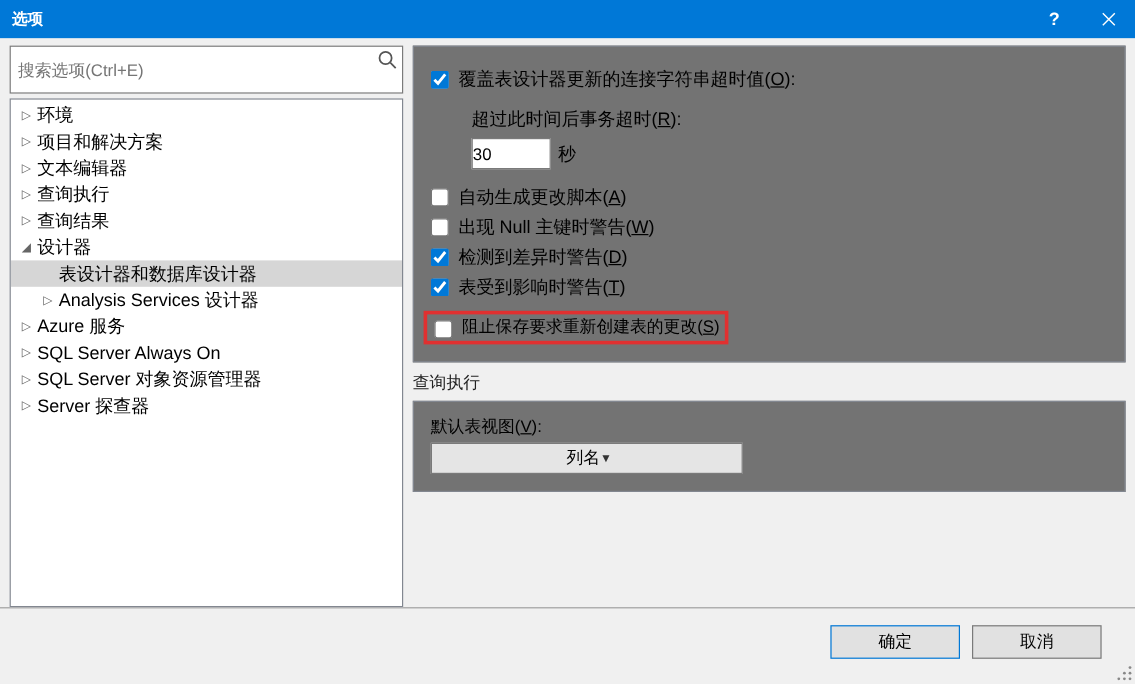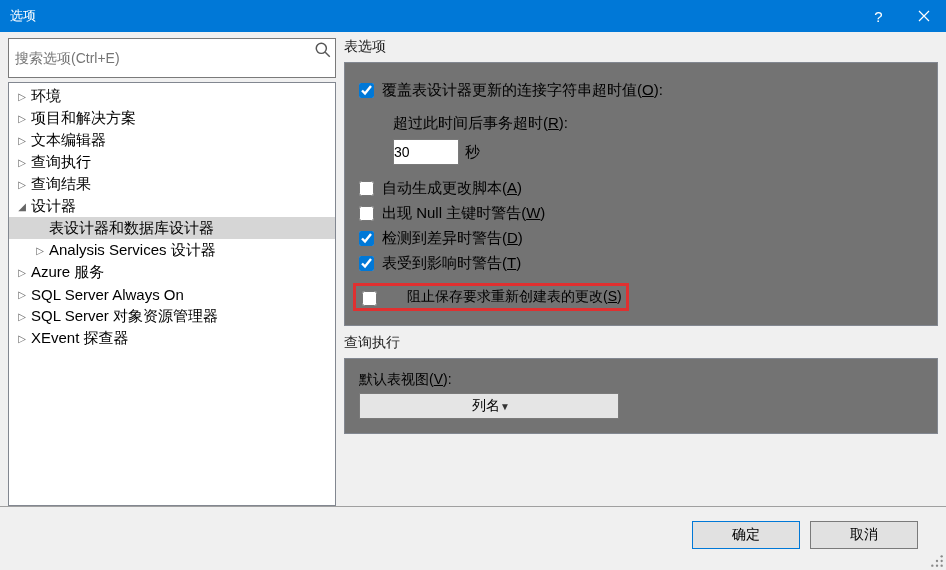--- a/index.html
+++ b/index.html
@@ -11,20 +11,21 @@
     background: #f0f0f0;
     position: relative;
   }
   .titlebar {
     height: 32px;
     background: #0078d7;
     color: #fff;
     display: flex;
     align-items: center;
     padding: 0 0 0 10px;
+    font-weight: bold;
   }
   .titlebar .title { flex: 1; font-size: 13px; }
   .titlebar .btn {
     width: 45px; height: 32px;
     display: flex; align-items: center; justify-content: center;
     font-size: 15px; font-family: "Segoe UI", sans-serif;
   }
   .content {
     display: flex;
     height: 474px;
@@ -97,21 +98,20 @@
     width: 66px; height: 26px;
     border: 1px solid #7a7a7a;
     padding: 2px 0; font-family: inherit; font-size: 14px;
     background: #fff;
   }
   .highlight-box {
     border: 3px solid #e03030;
     padding: 2px 4px;
     display: inline-flex; align-items: flex-end;
     margin: 4px 0 0 -6px;
-    gap: 22px;
   }
   .highlight-box input[type=checkbox] { margin: 0 8px 0 2px; width:15px;height:15px;}
   .annotation {
     color: #e03030;
     font-size: 30px;
     font-weight: 500;
     position: absolute;
     left: 288px;
     top: 290px;
     letter-spacing: 6px;
@@ -211,27 +211,26 @@
         <div class="tree-item">
           <span class="arrow">▷</span>
           <span>SQL Server Always On</span>
         </div>
         <div class="tree-item">
           <span class="arrow">▷</span>
           <span>SQL Server 对象资源管理器</span>
         </div>
         <div class="tree-item">
           <span class="arrow">▷</span>
-          <span>XEvent 探查器</span>
+          <span>Server 探查器</span>
         </div>
       </div>
   </div>
 
   <div class="right">
-    <div class="group-label">表选项</div>
     <div class="groupbox">
 
       <label class="check-row">
         <input type="checkbox" id="cb-override" checked="" style="">
         <span><span>覆盖表设计器更新的连接字符串超时值(</span><span class="u">O</span><span>):</span></span>
       </label>
 
       <div class="sub-block">
         <div><span>超过此时间后事务超时(</span><span class="u">R</span><span>):</span></div>
         <div class="timeout-row">

